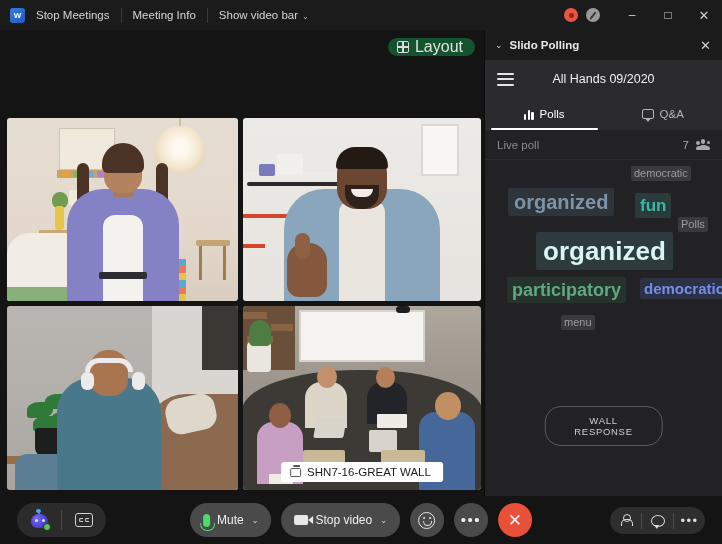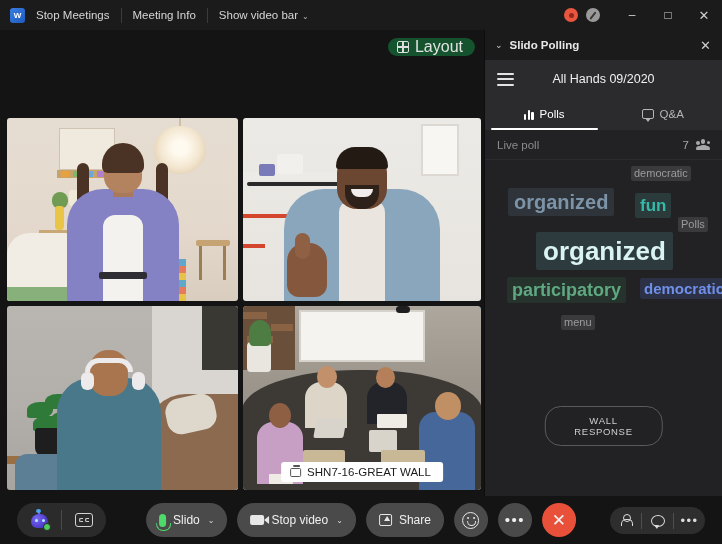--- a/index.html
+++ b/index.html
@@ -586,32 +586,28 @@
         <span class="cc-icon">
             <i></i>
             <i></i>
           </span>
       </div>
     </div>
 
     <div class="center-ctrls">
       <div class="pill">
         <span class="mic-icon"></span>
-        <span>Slido</span>
+        <span>Mute</span>
         <span class="chev">⌄</span>
       </div>
       <div class="pill">
         <span class="cam-icon"></span>
         <span>Stop video</span>
         <span class="chev">⌄</span>
       </div>
-      <div class="pill">
-        <span class="share-icon"></span>
-        <span>Share</span>
-      </div>
       <div class="rbtn">
         <span class="smiley"></span>
       </div>
       <div class="rbtn">
         <span class="dots">•••</span>
       </div>
       <div class="rbtn end">
         <span class="xmark">✕</span>
       </div>
     </div>

